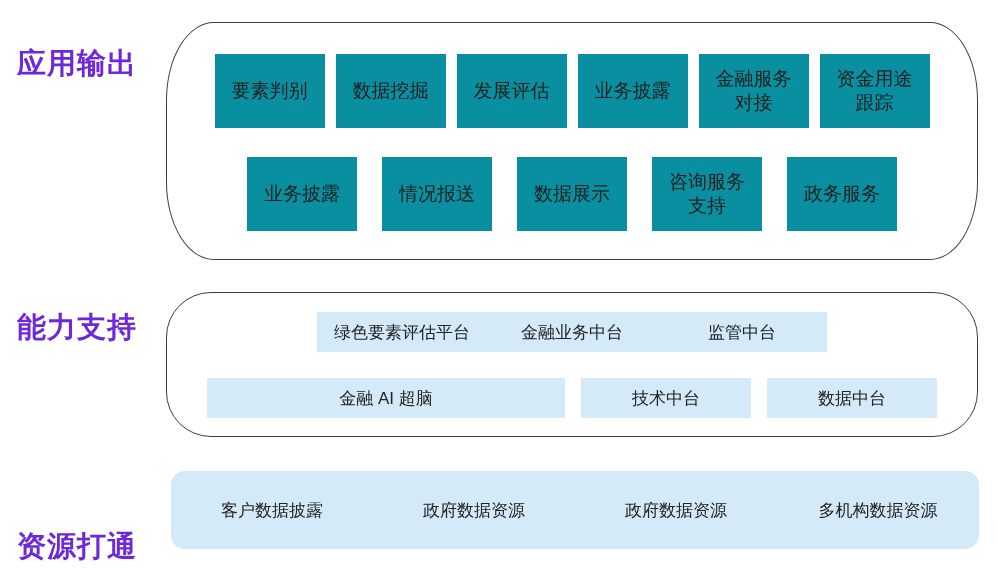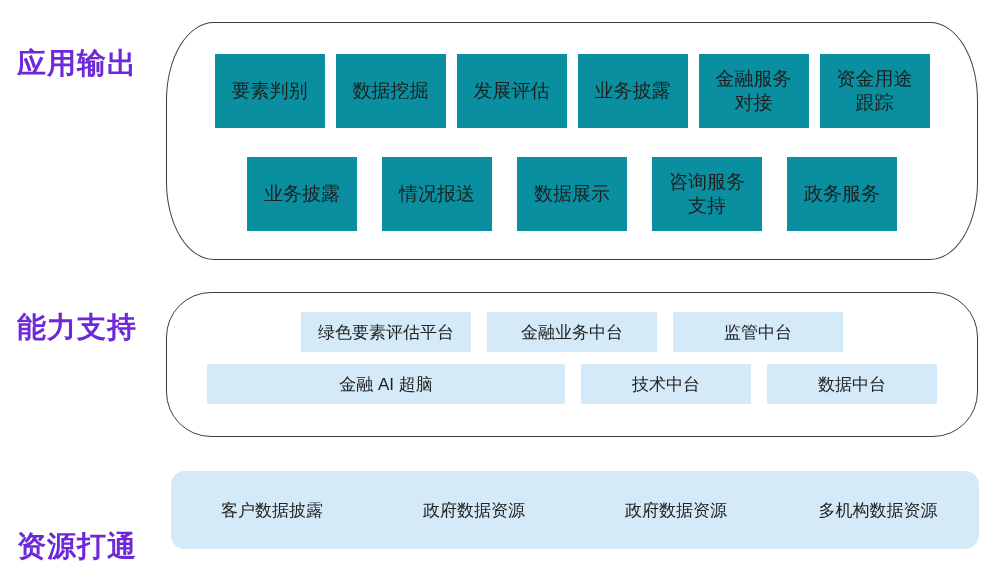--- a/index.html
+++ b/index.html
@@ -54,21 +54,21 @@
     padding-top: 19px;
   }
 
   .box-row {
     display: flex;
     justify-content: center;
     align-items: flex-start;
   }
   #app-row-1 { gap: 11px; margin-bottom: 29px; }
   #app-row-2 { gap: 25px; }
-  #cap-row-1 { gap: 16px; margin-bottom: 12px; }
+  #cap-row-1 { margin-bottom: 26px; }
   #cap-row-2 { gap: 16px; }
 
   
   .teal-box {
     width: 110px;
     height: 74px;
     background: #0a8fa0;
     color: #1e1e1e;
     display: flex;
     align-items: center;

